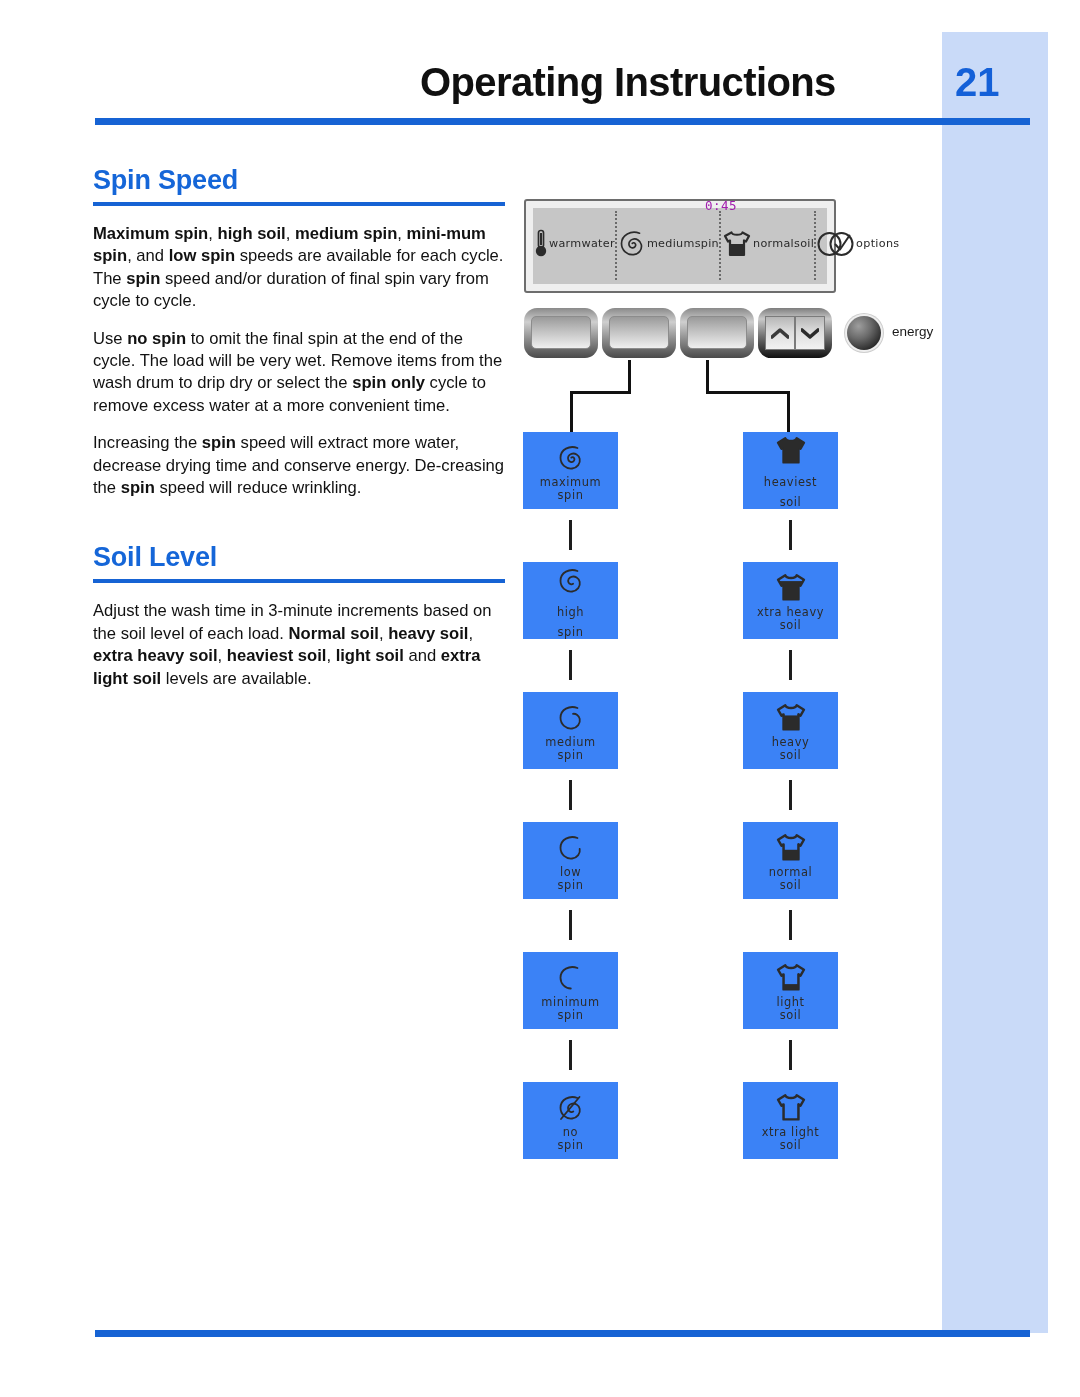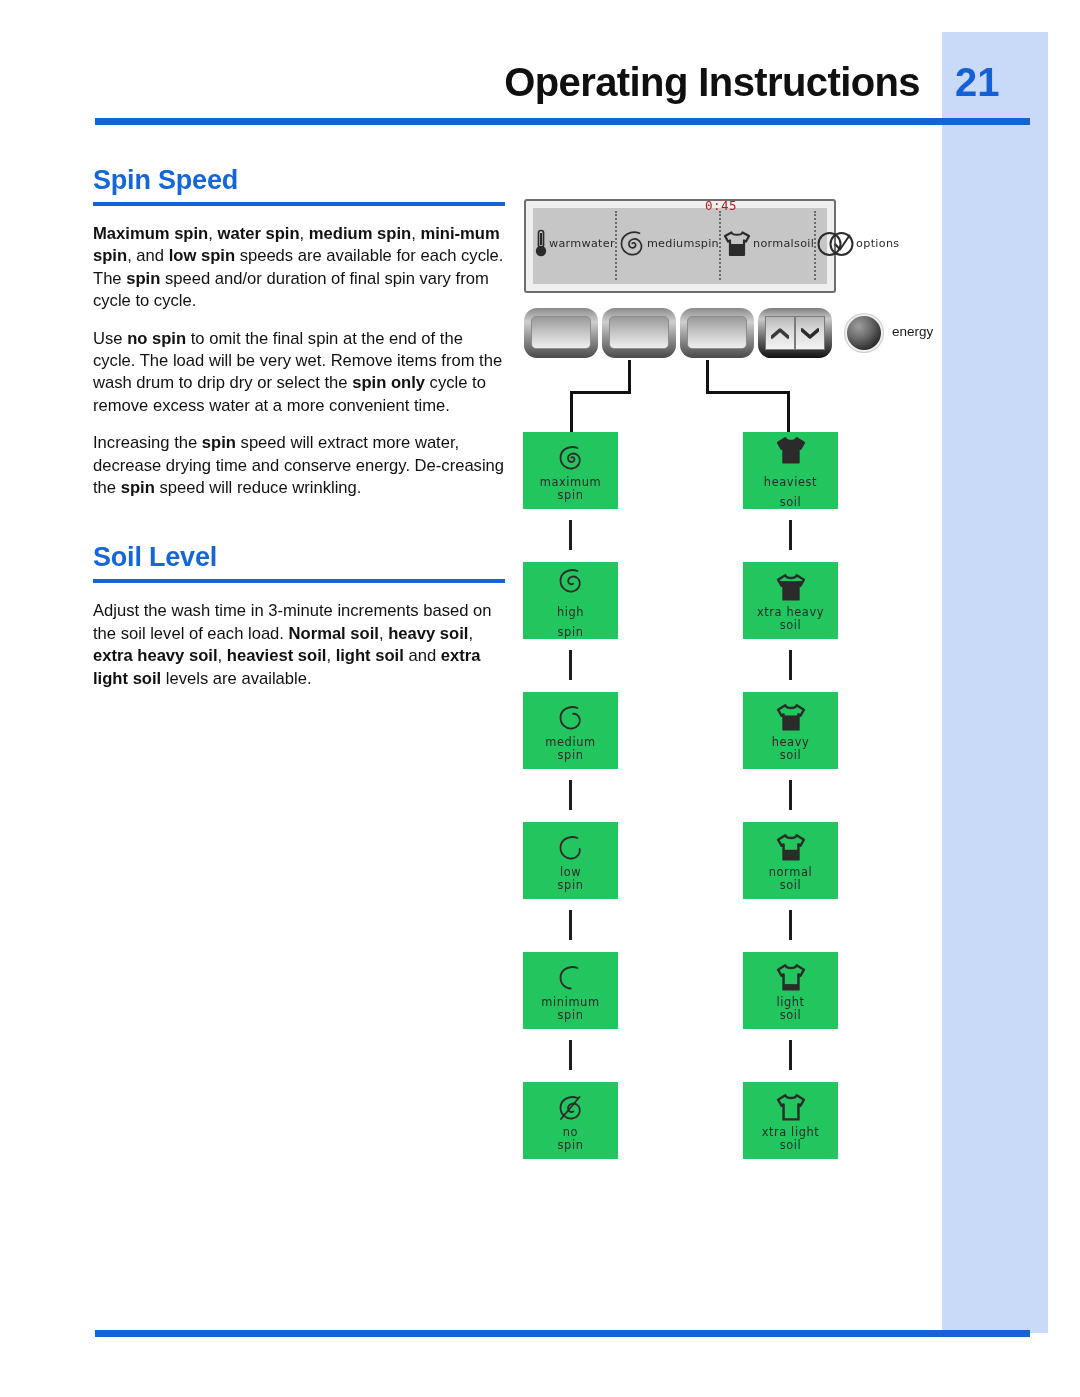--- a/index.html
+++ b/index.html
@@ -13,21 +13,20 @@
   }
   .page{position:absolute;inset:0;}
 
   
   .side-band{
     position:absolute;left:942px;top:32px;width:106px;height:1301px;
     background:#c9daf8;
   }
   .hdr-title{
     position:absolute;left:420px;top:52px;width:500px;height:60px;
-    text-align:right;
     font-size:40px;font-weight:bold;color:#101010;
     letter-spacing:-0.6px;
     line-height:60px;
     white-space:nowrap;
   }
   .hdr-page{
     position:absolute;left:955px;top:52px;width:80px;height:60px;
     font-size:40px;font-weight:bold;color:#1460d8;
     line-height:60px;
     text-align:left;
@@ -82,21 +81,21 @@
     font-family:"DejaVu Sans", sans-serif;
     font-size:11.2px;line-height:12.5px;color:#2a2a2a;text-align:center;
     letter-spacing:0.3px;
   }
   .vdiv{
     width:0;border-left:2px dotted #6a6a6a;align-self:stretch;margin:3px 0 4px 0;
   }
   .time{
     position:absolute;left:0;right:0;top:2px;text-align:center;
     font-family:"DejaVu Sans Mono", monospace;
-    font-size:12.5px;color:#b91c1c;letter-spacing:0.5px;
+    font-size:12.5px;color:#a21caf;letter-spacing:0.5px;
   }
 
   
   .btnrow{position:absolute;left:9px;top:118px;width:410px;height:52px;}
   .btn{
     position:absolute;top:0;width:74px;height:50px;border-radius:13px;
     background:linear-gradient(180deg,#8a8a8a 0%,#cfcfcf 28%,#8e8e8e 62%,#4a4a4a 100%);
     box-sizing:border-box;
   }
   .btn .face{
@@ -123,21 +122,21 @@
   }
   .selectlab{
     position:absolute;font-size:13.5px;color:#1a1a1a;
   }
 
   
   .ln{position:absolute;background:#111;}
 
   
   .tile{
-    position:absolute;width:95px;height:77px;background:#22c55e;
+    position:absolute;width:95px;height:77px;background:#3b82f6;
     display:flex;flex-direction:column;align-items:center;justify-content:center;
   }
   .tile .tico{height:34px;display:flex;align-items:flex-end;justify-content:center;margin-bottom:3px;}
   .tile .tlab{
     font-family:"DejaVu Sans", sans-serif;
     font-size:11.4px;line-height:13px;color:#2b2b2b;text-align:center;letter-spacing:0.6px;
   }
   .connector{position:absolute;width:3px;background:#1d1d1d;}
 </style>
 </head>
@@ -151,21 +150,21 @@
   <div class="hdr-page">21</div>
   <div class="hdr-rule"></div>
   <div class="foot-rule"></div>
 
   <div class="col-left">
 
     <h2 class="sec">Spin Speed</h2>
     <div class="sec-rule"></div>
     <div class="gap-after-rule"></div>
     <div id="sec0-body">
-        <p class="body"><b>Maximum spin</b><span>, </span><b>water spin</b><span>, </span><b>medium spin</b><span>, </span><b>mini-mum spin</b><span>, and </span><b>low spin</b><span> speeds are available for each cycle. The </span><b>spin</b><span> speed and/or duration of final spin vary from cycle to cycle.</span></p>
+        <p class="body"><b>Maximum spin</b><span>, </span><b>high soil</b><span>, </span><b>medium spin</b><span>, </span><b>mini-mum spin</b><span>, and </span><b>low spin</b><span> speeds are available for each cycle. The </span><b>spin</b><span> speed and/or duration of final spin vary from cycle to cycle.</span></p>
         <p class="body"><span>Use </span><b>no spin</b><span> to omit the final spin at the end of the cycle. The load will be very wet. Remove items from the wash drum to drip dry or select the </span><b>spin only</b><span> cycle to remove excess water at a more convenient time.</span></p>
         <p class="body"><span>Increasing the </span><b>spin</b><span> speed will extract more water, decrease drying time and conserve energy. De-creasing the </span><b>spin</b><span> speed will reduce wrinkling.</span></p>
       </div>
 
     <div style="height:43px"></div>
 
     <h2 class="sec">Soil Level</h2>
     <div class="sec-rule"></div>
     <div class="gap-after-rule"></div>
     <div id="sec1-body">

